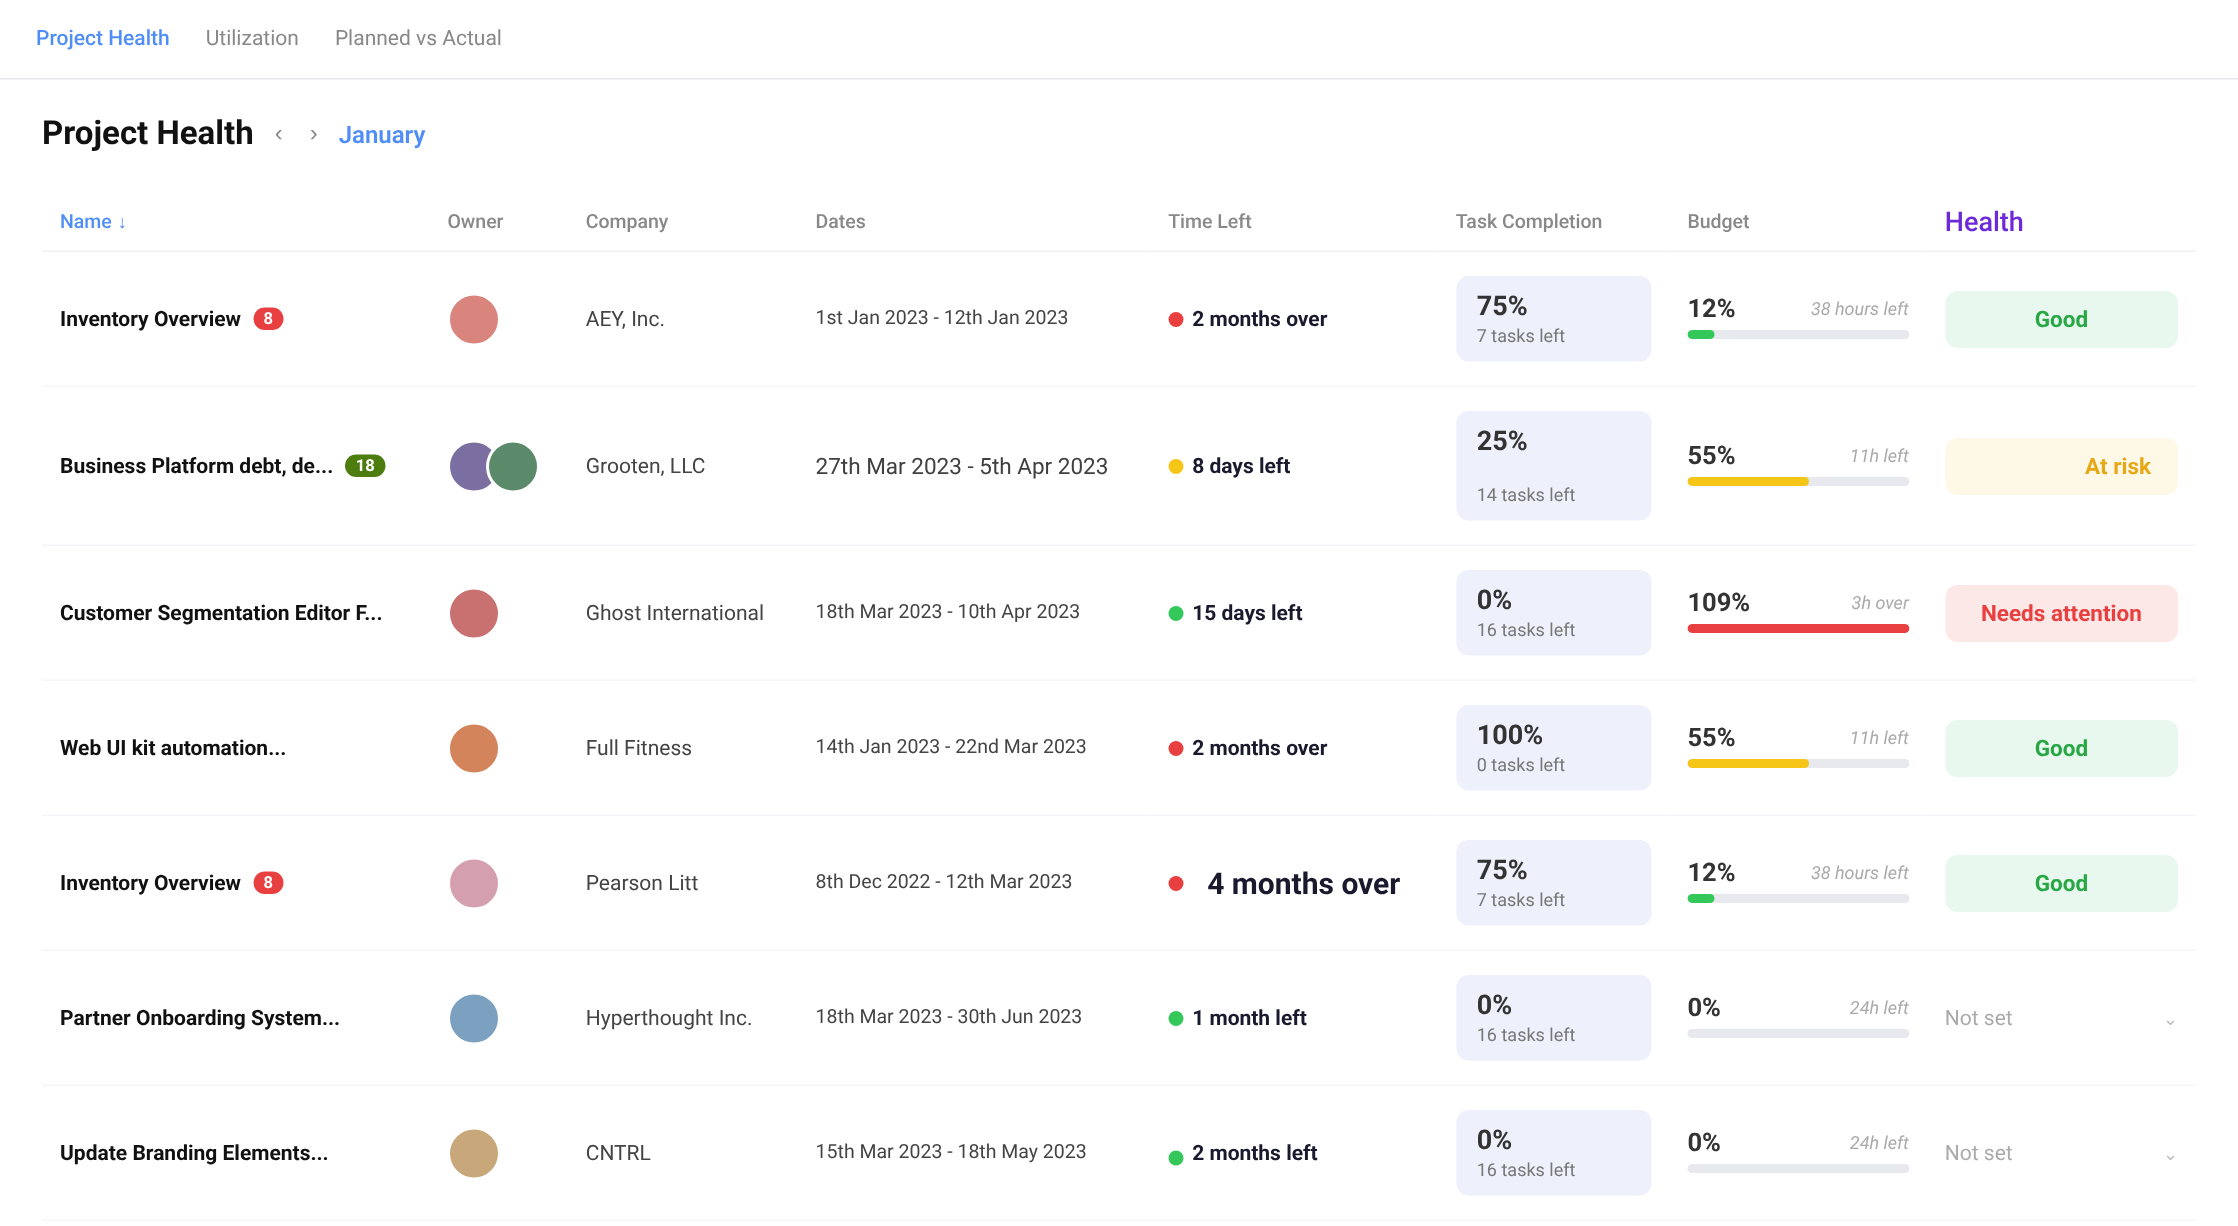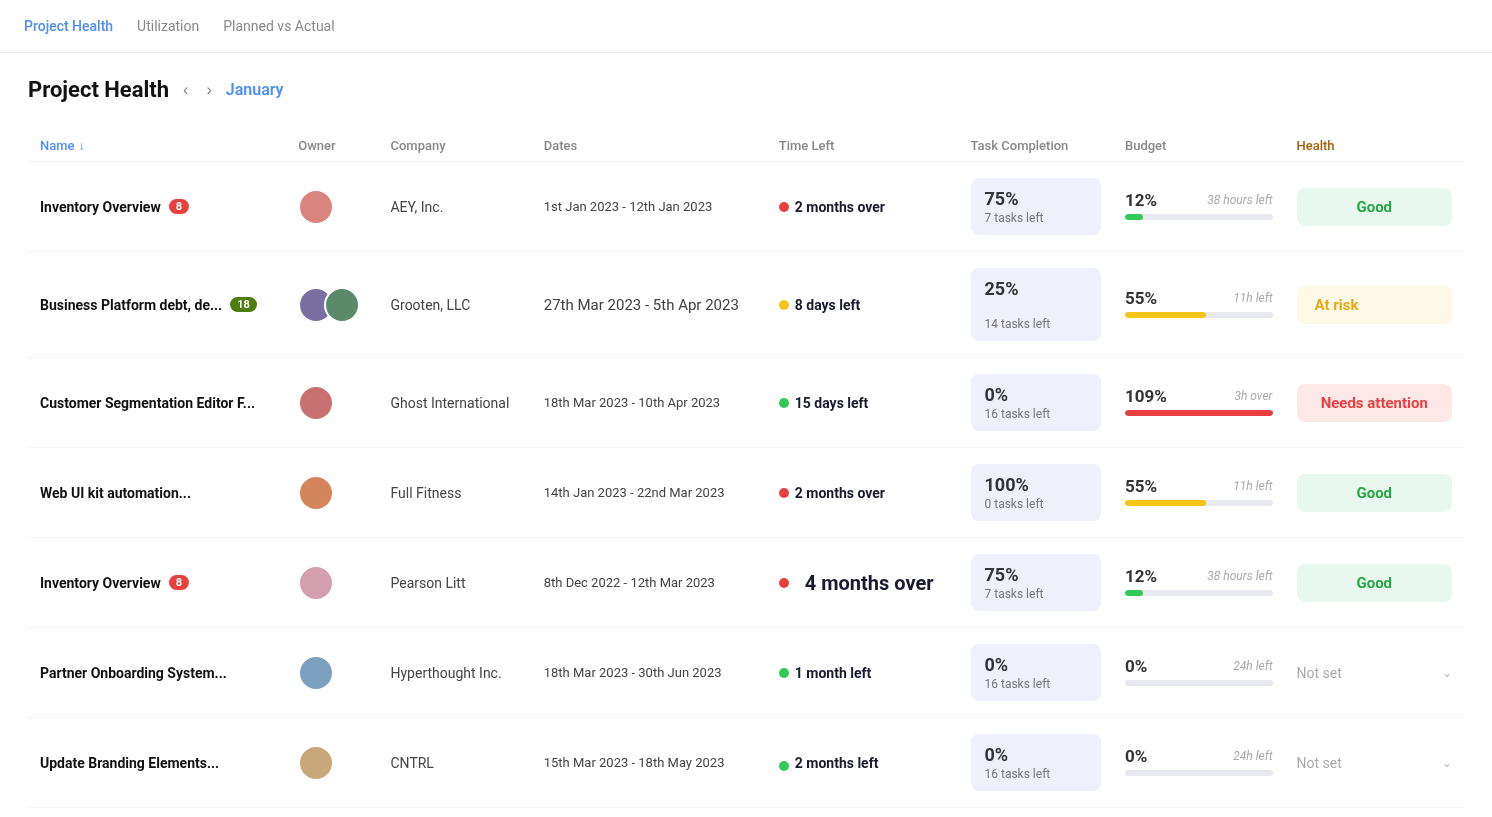--- a/index.html
+++ b/index.html
@@ -52,21 +52,21 @@
     <table style="width: 100%; border-collapse: collapse;">
       <thead>
         <tr>
           <th style="text-align: left; font-size: 13px; color: rgb(79, 142, 247); font-weight: 500; padding: 8px 12px; border-bottom: 1px solid rgb(240, 240, 245);">Name<span style="margin-left: 4px; font-size: 12px;">↓</span></th>
           <th style="text-align: left; font-size: 13px; color: rgb(136, 136, 136); font-weight: 500; padding: 8px 12px; border-bottom: 1px solid rgb(240, 240, 245);">Owner</th>
           <th style="text-align: left; font-size: 13px; color: rgb(136, 136, 136); font-weight: 500; padding: 8px 12px; border-bottom: 1px solid rgb(240, 240, 245);">Company</th>
           <th style="text-align: left; font-size: 13px; color: rgb(136, 136, 136); font-weight: 500; padding: 8px 12px; border-bottom: 1px solid rgb(240, 240, 245);">Dates</th>
           <th style="text-align: left; font-size: 13px; color: rgb(136, 136, 136); font-weight: 500; padding: 8px 12px; border-bottom: 1px solid rgb(240, 240, 245);">Time Left</th>
           <th style="text-align: left; font-size: 13px; color: rgb(136, 136, 136); font-weight: 500; padding: 8px 12px; border-bottom: 1px solid rgb(240, 240, 245);">Task Completion</th>
           <th style="text-align: left; font-size: 13px; color: rgb(136, 136, 136); font-weight: 500; padding: 8px 12px; border-bottom: 1px solid rgb(240, 240, 245);">Budget</th>
-          <th style="text-align: left; font-size: 13px; color: #a16207; font-weight: 500; padding: 8px 12px; border-bottom: 1px solid rgb(240, 240, 245);">Health</th>
+          <th style="text-align: left; font-size: 18px; color: #6d28d9; font-weight: 500; padding: 8px 12px; border-bottom: 1px solid rgb(240, 240, 245);">Health</th>
         </tr>
       </thead>
       <tbody>
         <tr style="border-bottom: 1px solid rgb(245, 245, 250);">
           <td style="padding: 16px 12px; vertical-align: middle;">
             <div style="display: flex; align-items: center; gap: 8px; font-weight: 700; font-size: 14px; color: rgb(17, 17, 17); white-space: nowrap; cursor: pointer;">
               <span>Inventory Overview</span>
               <span style="background: rgb(232, 64, 64); color: rgb(255, 255, 255); border-radius: 10px; font-size: 11px; font-weight: 700; padding: 1px 7px; min-width: 20px; text-align: center;">8</span>
             </div>
           </td>
@@ -132,21 +132,21 @@
           <td style="padding: 16px 12px; vertical-align: middle; min-width: 160px;">
             <div style="display: flex; align-items: center; justify-content: space-between; gap: 8px; margin-bottom: 4px;">
               <span style="font-size: 17px; font-weight: 700; color: rgb(51, 51, 51);">55%</span>
               <span style="font-size: 12px; color: rgb(170, 170, 170); font-style: italic;">11h left</span>
             </div>
             <div style="height: 6px; background: rgb(232, 232, 239); border-radius: 3px; overflow: hidden; margin-bottom: 4px;">
               <div style="height: 100%; border-radius: 3px; width: 55%; background: rgb(245, 197, 24);"></div>
             </div>
           </td>
           <td style="padding: 16px 12px; vertical-align: middle;">
-            <div style="border-radius: 8px; padding: 10px 18px; text-align: left; font-weight: 700; font-size: 15px; min-width: 130px; background: rgb(254, 248, 231); color: rgb(230, 168, 23);">At risk</div>
+            <div style="border-radius: 8px; padding: 10px 18px; text-align: right; font-weight: 700; font-size: 15px; min-width: 130px; background: rgb(254, 248, 231); color: rgb(230, 168, 23);">At risk</div>
           </td>
         </tr>
         <tr style="border-bottom: 1px solid rgb(245, 245, 250);">
           <td style="padding: 16px 12px; vertical-align: middle;">
             <div style="display: flex; align-items: center; gap: 8px; font-weight: 700; font-size: 14px; color: rgb(17, 17, 17); white-space: nowrap; cursor: pointer;">
               <span>Customer Segmentation Editor F...</span>
             </div>
           </td>
           <td style="padding: 16px 12px; vertical-align: middle;">
             <div style="display: flex; align-items: center;">

